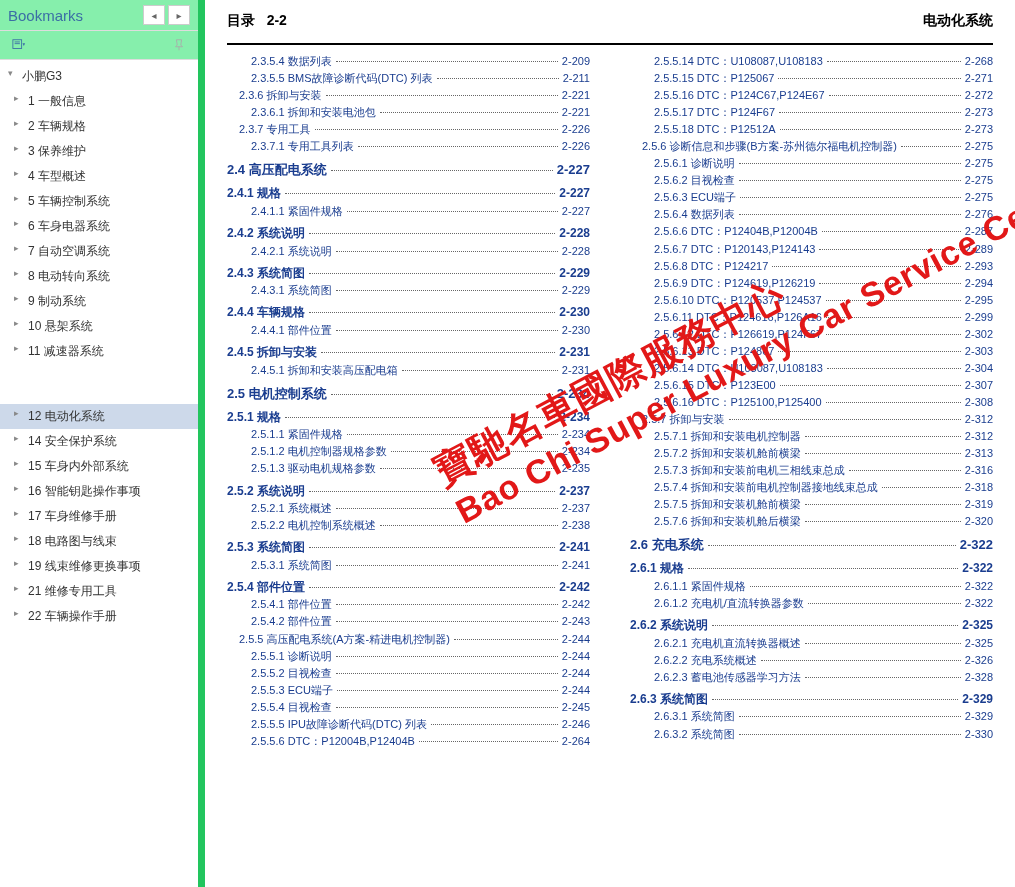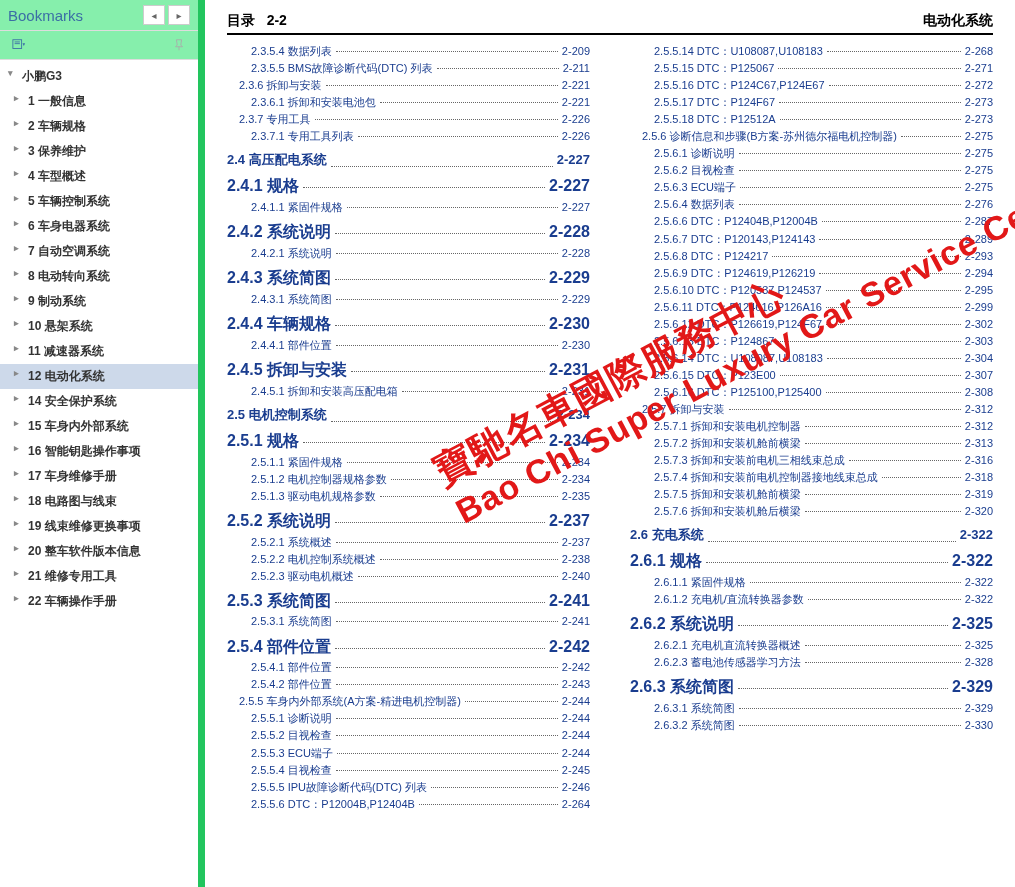--- a/index.html
+++ b/index.html
@@ -6,37 +6,37 @@
 body { font-family: "Microsoft YaHei", Arial, sans-serif; font-size: 12px; display: flex; width: 1015px; height: 887px; overflow: hidden; background: #fff; }
 .sidebar { width: 205px; border-right: 7px solid #22c55e; display: flex; flex-direction: column; background: #86efac; }
 .sb-header { display: flex; align-items: center; padding: 5px 8px; border-bottom: 1px solid #ddd; }
 .sb-title { color: #3b6ea5; font-size: 15px; flex: 1; }
 .nav-btn { width: 22px; height: 20px; border: 1px solid #ccc; background: #fff; margin-left: 3px; display: flex; align-items: center; justify-content: center; color: #666; cursor: pointer; font-size: 10px; }
 .sb-toolbar { display: flex; align-items: center; padding: 4px 8px; border-bottom: 1px solid #ddd; }
 .tb-btn { width: 22px; height: 20px; display: flex; align-items: center; justify-content: center; color: #3b6ea5; cursor: pointer; }
 .tb-btn svg { width: 14px; height: 14px; }
 .sb-spacer { flex: 1; }
 .pin-btn { color: #999; }
-.tree { overflow-y: auto; flex: 1; padding: 4px 0; background: #fff; font-weight: bold; }
+.tree { overflow-y: auto; flex: 1; padding: 4px 0; background: #fff; }
 .tree-item { padding: 4px 8px 4px 28px; color: #333; cursor: pointer; white-space: nowrap; position: relative; }
 .tree-item.root { padding-left: 22px; }
-.tree-item.selected { background: #cdd9ea; }
+.tree-item.selected { background: #cdd9ea; margin-top: 40px; }
 .tree-item::before { content: "▸"; position: absolute; left: 14px; color: #888; font-size: 9px; }
 .tree-item.root::before { left: 8px; content: "▾"; }
 .content { flex: 1; padding: 12px 22px; overflow: hidden; position: relative; }
-.page-head { display: flex; justify-content: space-between; border-bottom: 2px solid #000; padding-bottom: 3px; margin-bottom: 8px; font-size: 14px; font-weight: bold; }
+.page-head { display: flex; justify-content: space-between; border-bottom: 2px solid #000; padding-bottom: 13px; margin-bottom: 8px; font-size: 14px; font-weight: bold; }
 .columns { display: flex; gap: 40px; }
 .col { flex: 1; }
 .toc-row { display: flex; align-items: baseline; font-size: 11px; line-height: 1.55; white-space: nowrap; }
 .toc-row .label { color: #1a3d8f; }
 .toc-row .dots { flex: 1; border-bottom: 1px dotted #666; margin: 0 4px; min-width: 8px; transform: translateY(-3px); }
 .toc-row .pg { color: #1a3d8f; }
 .toc-row.lvl-1 .label, .toc-row.lvl-1 .pg { font-weight: bold; font-size: 13px; color: #1a3d8f; }
-.toc-row.lvl-2 .label, .toc-row.lvl-2 .pg { font-weight: bold; font-size: 16px; }
-.toc-row.lvl-1 { margin-top: 5px; align-items: flex-end; }
+.toc-row.lvl-2 .label, .toc-row.lvl-2 .pg { font-weight: bold; font-size: 12px; }
+.toc-row.lvl-1 { margin-top: 5px; }
 .toc-row.lvl-2 { margin-top: 4px; }
 .toc-row.lvl-3 { padding-left: 12px; }
 .toc-row.lvl-4 { padding-left: 24px; }
 .toc-row.wrap .label { white-space: normal; }
 .watermark { position: absolute; left: 200px; top: 280px; transform: rotate(-28deg); font-size: 34px; font-weight: bold; color: #e21818; pointer-events: none; letter-spacing: 1px; white-space: pre; }
 .watermark .cn { font-size: 38px; }
 </style>
 </head>
 <body>
 
@@ -75,21 +75,20 @@
       <div class="tree-item">9 制动系统</div>
       <div class="tree-item">10 悬架系统</div>
       <div class="tree-item">11 减速器系统</div>
       <div class="tree-item selected">12 电动化系统</div>
       <div class="tree-item">14 安全保护系统</div>
       <div class="tree-item">15 车身内外部系统</div>
       <div class="tree-item">16 智能钥匙操作事项</div>
       <div class="tree-item">17 车身维修手册</div>
       <div class="tree-item">18 电路图与线束</div>
       <div class="tree-item">19 线束维修更换事项</div>
-      <div class="tree-item">20 整车软件版本信息</div>
       <div class="tree-item">21 维修专用工具</div>
       <div class="tree-item">22 车辆操作手册</div>
     </div>
 </div>
 
 <div class="content">
   <div class="page-head">
     <div>
       <span>目录</span>&nbsp;&nbsp;
       <span>2-2</span>
@@ -216,25 +215,20 @@
         <div class="toc-row lvl-4">
           <span class="label">2.5.2.1 系统概述</span>
           <span class="dots"></span>
           <span class="pg">2-237</span>
         </div>
         <div class="toc-row lvl-4">
           <span class="label">2.5.2.2 电机控制系统概述</span>
           <span class="dots"></span>
           <span class="pg">2-238</span>
         </div>
-        <div class="toc-row lvl-4">
-          <span class="label">2.5.2.3 驱动电机概述</span>
-          <span class="dots"></span>
-          <span class="pg">2-240</span>
-        </div>
         <div class="toc-row lvl-2">
           <span class="label">2.5.3 系统简图</span>
           <span class="dots"></span>
           <span class="pg">2-241</span>
         </div>
         <div class="toc-row lvl-4">
           <span class="label">2.5.3.1 系统简图</span>
           <span class="dots"></span>
           <span class="pg">2-241</span>
         </div>
@@ -247,21 +241,21 @@
           <span class="label">2.5.4.1 部件位置</span>
           <span class="dots"></span>
           <span class="pg">2-242</span>
         </div>
         <div class="toc-row lvl-4">
           <span class="label">2.5.4.2 部件位置</span>
           <span class="dots"></span>
           <span class="pg">2-243</span>
         </div>
         <div class="toc-row lvl-3 wrap">
-          <span class="label">2.5.5 车身内外部系统(A方案-精进电机控制器)</span>
+          <span class="label">2.5.5 高压配电系统(A方案-精进电机控制器)</span>
           <span class="dots"></span>
           <span class="pg">2-244</span>
         </div>
         <div class="toc-row lvl-4">
           <span class="label">2.5.5.1 诊断说明</span>
           <span class="dots"></span>
           <span class="pg">2-244</span>
         </div>
         <div class="toc-row lvl-4">
           <span class="label">2.5.5.2 目视检查</span>
@@ -452,20 +446,25 @@
         </div>
         <div class="toc-row lvl-2">
           <span class="label">2.6.2 系统说明</span>
           <span class="dots"></span>
           <span class="pg">2-325</span>
         </div>
         <div class="toc-row lvl-4">
           <span class="label">2.6.2.1 充电机直流转换器概述</span>
           <span class="dots"></span>
           <span class="pg">2-325</span>
+        </div>
+        <div class="toc-row lvl-4">
+          <span class="label">2.6.2.2 充电系统概述</span>
+          <span class="dots"></span>
+          <span class="pg">2-326</span>
         </div>
         <div class="toc-row lvl-4">
           <span class="label">2.6.2.3 蓄电池传感器学习方法</span>
           <span class="dots"></span>
           <span class="pg">2-328</span>
         </div>
         <div class="toc-row lvl-2">
           <span class="label">2.6.3 系统简图</span>
           <span class="dots"></span>
           <span class="pg">2-329</span>

